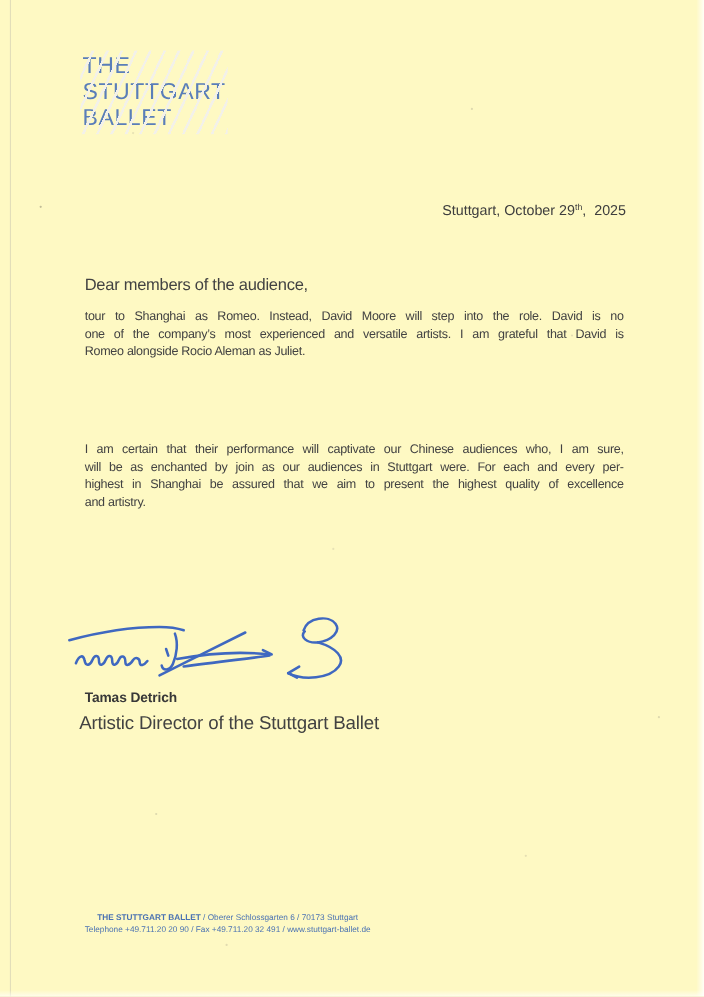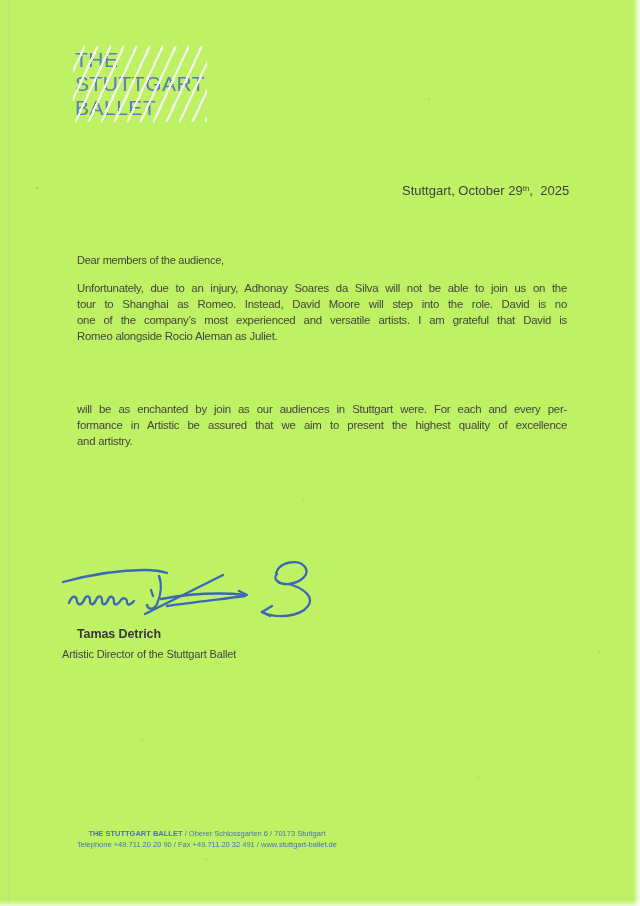--- a/index.html
+++ b/index.html
@@ -1,19 +1,19 @@
 <!DOCTYPE html>
 <html><head>
 <meta charset="utf-8">
 <style>
   html,body{margin:0;padding:0;}
   body{background:#e9e7df;font-family:"Liberation Sans",sans-serif;}
   .paper{
     position:relative;width:640px;height:906px;margin:0 auto;
-    background:#bef264;overflow:hidden;color:#424242;
+    background:#fef9c3;overflow:hidden;color:#424242;
   }
   
   .scan-line-left{position:absolute;left:9px;top:0;width:1px;height:100%;
     background:rgba(186,182,171,0.40);}
   .edge-right{position:absolute;right:0;top:0;width:7px;height:100%;
     background:linear-gradient(to right,rgba(255,255,255,0),rgba(255,255,255,0.85));}
   .edge-bottom{position:absolute;left:0;bottom:0;width:100%;height:6px;
     background:linear-gradient(to bottom,rgba(255,255,255,0),rgba(255,255,255,0.7));}
   .specks{position:absolute;left:0;top:0;width:2px;height:2px;border-radius:50%;
     box-shadow:
@@ -38,32 +38,32 @@
     content:"";position:absolute;inset:-2px;
     background:repeating-linear-gradient(115deg,transparent 0 9.5px,#f3f1e8 9.5px 11.8px);
     pointer-events:none;
   }
   
   .dateline{position:absolute;left:402px;top:183px;font-size:13px;color:#3e3e3e;}
   .dateline sup{font-size:8px;vertical-align:4px;}
   .dateline .suffix{white-space:pre;}
   
   .salutation{position:absolute;left:77px;top:252px;width:490px;
-    font-size:11px;letter-spacing:-0.25px;line-height:16px;color:#424242;}
+    font-size:15px;letter-spacing:-0.25px;line-height:16px;color:#424242;}
   .para{position:absolute;left:77px;width:490px;
     font-size:11.4px;letter-spacing:-0.25px;line-height:16px;color:#424242;}
   .para-1{top:280px;}
   .para-2{top:401px;}
   .jline{text-align:justify;text-align-last:justify;height:16px;}
   .jline.jlast{text-align-last:left;}
   
   .signature-svg{position:absolute;left:55px;top:548px;}
   .signatory-name{position:absolute;left:77px;top:627px;font-size:12.5px;
     font-weight:700;color:#383838;letter-spacing:-0.1px;}
-  .signatory-title{position:absolute;left:62px;top:648px;font-size:11px;
+  .signatory-title{position:absolute;left:72px;top:648px;font-size:17px;
     color:#424242;letter-spacing:-0.15px;}
   
   .footer{position:absolute;left:77px;top:828px;font-size:7.5px;line-height:11px;
     color:#4a72b2;letter-spacing:0;text-align:center;}
   .footer b{font-weight:700;}
 </style>
 </head>
 <body>
 
 <div class="paper">
@@ -74,28 +74,28 @@
   <div class="logo">
     <span class="stencil">THE</span>
     <span class="stencil">STUTTGART</span>
     <span class="stencil">BALLET</span>
   </div>
 
   <div class="dateline"><span>Stuttgart, October 29</span><sup>th</sup><span class="suffix">,  2025</span></div>
 
   <div class="salutation">Dear members of the audience,</div>
   <div class="para para-1">
-      <div class="jline">Unfortunately, due to an injury, Adhonay Soares da Silva will not be able to join us on the</div>
       <div class="jline">tour to Shanghai as Romeo. Instead, David Moore will step into the role. David is no</div>
       <div class="jline">one of the company’s most experienced and versatile artists. I am grateful that David is</div>
       <div class="jline jlast">Romeo alongside Rocio Aleman as Juliet.</div>
     </div>
   <div class="para para-2">
+      <div class="jline">I am certain that their performance will captivate our Chinese audiences who, I am sure,</div>
       <div class="jline">will be as enchanted by join as our audiences in Stuttgart were. For each and every per-</div>
-      <div class="jline">formance in Artistic be assured that we aim to present the highest quality of excellence</div>
+      <div class="jline">highest in Shanghai be assured that we aim to present the highest quality of excellence</div>
       <div class="jline jlast">and artistry.</div>
     </div>
 
   <svg class="signature-svg" width="290" height="85" viewBox="0 0 290 85">
     <g fill="none" stroke="#2f5cc0" stroke-width="2.3" stroke-linecap="round" stroke-linejoin="round" opacity="0.92">
 
       <path d="M8,34 C34,27 66,22 90,22 C98,22 106,23 112,25"></path>
 
       <path d="M14,55 C17,47 21,47 22,53 C23,58 27,57 29,52 C31,47 35,47 35,53 C35,58 39,57 41,52 C43,47 47,47 47,53 C47,58 51,57 53,52 C55,47 59,48 59,54 C59,58 63,57 66,52 C68,49 72,50 72,54 C72,58 76,57 79,53"></path>
 

